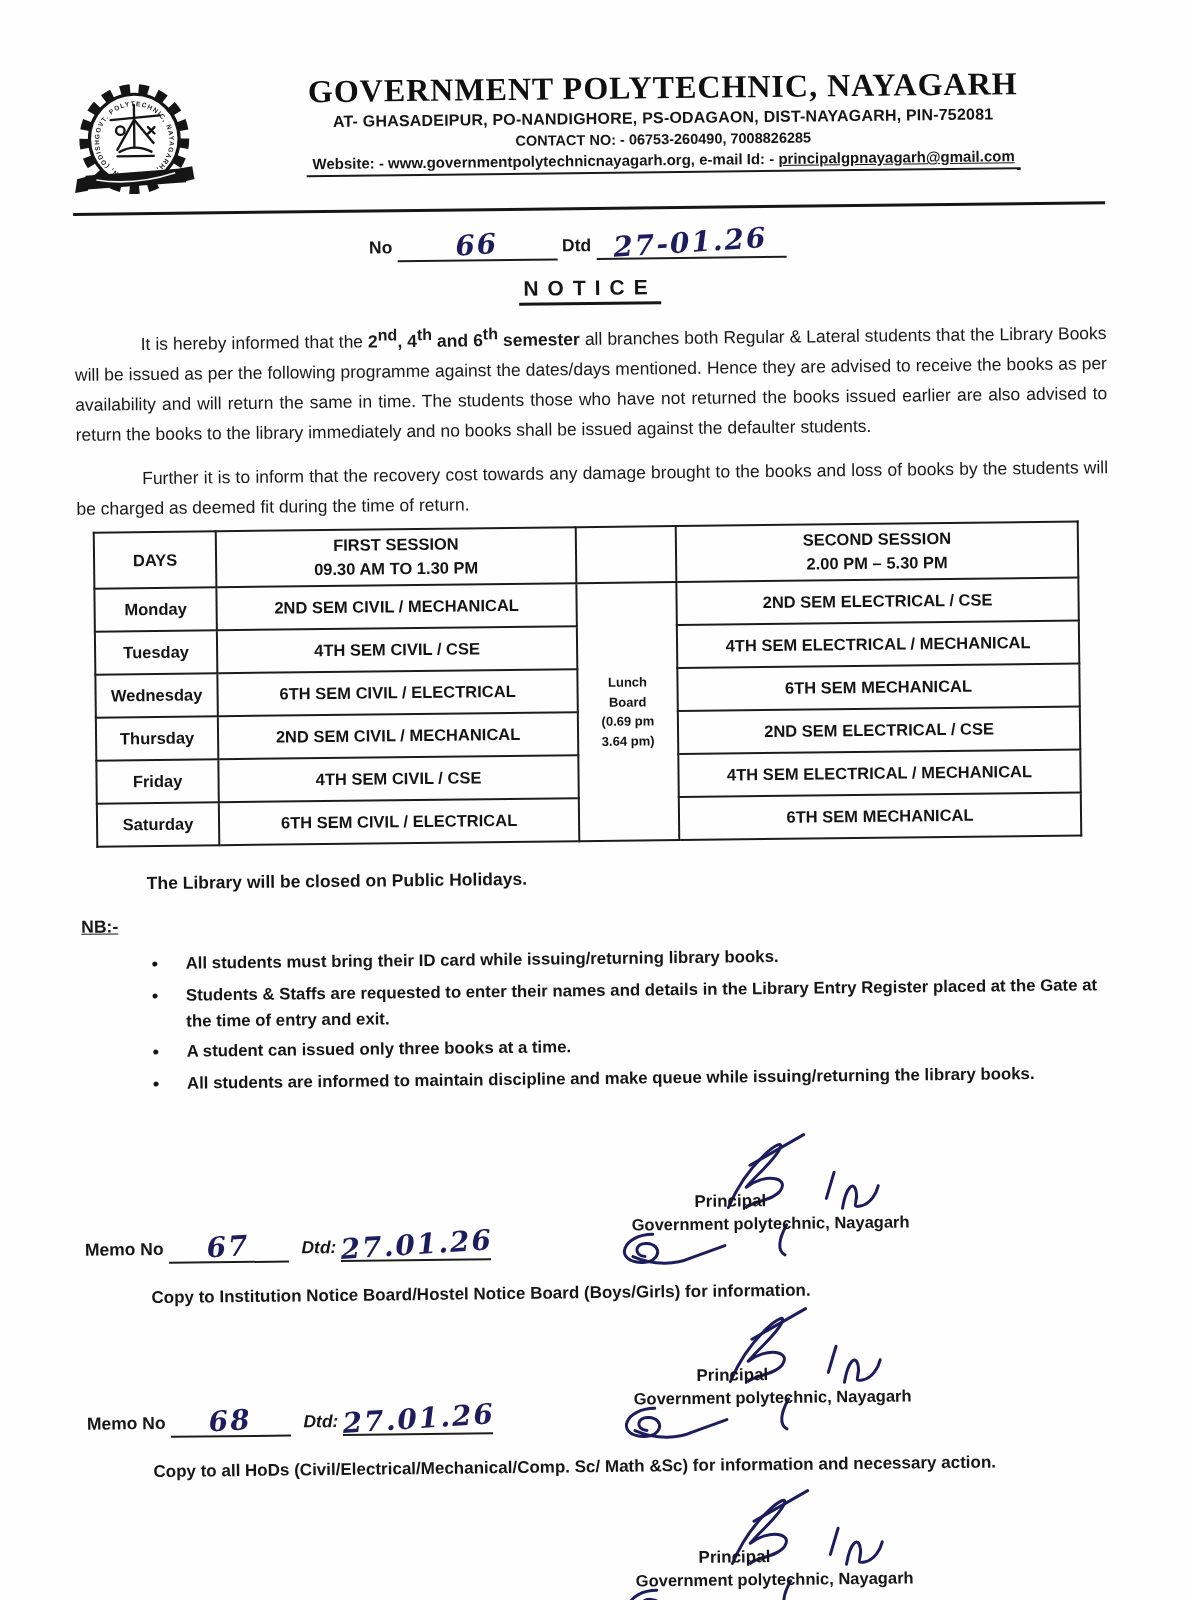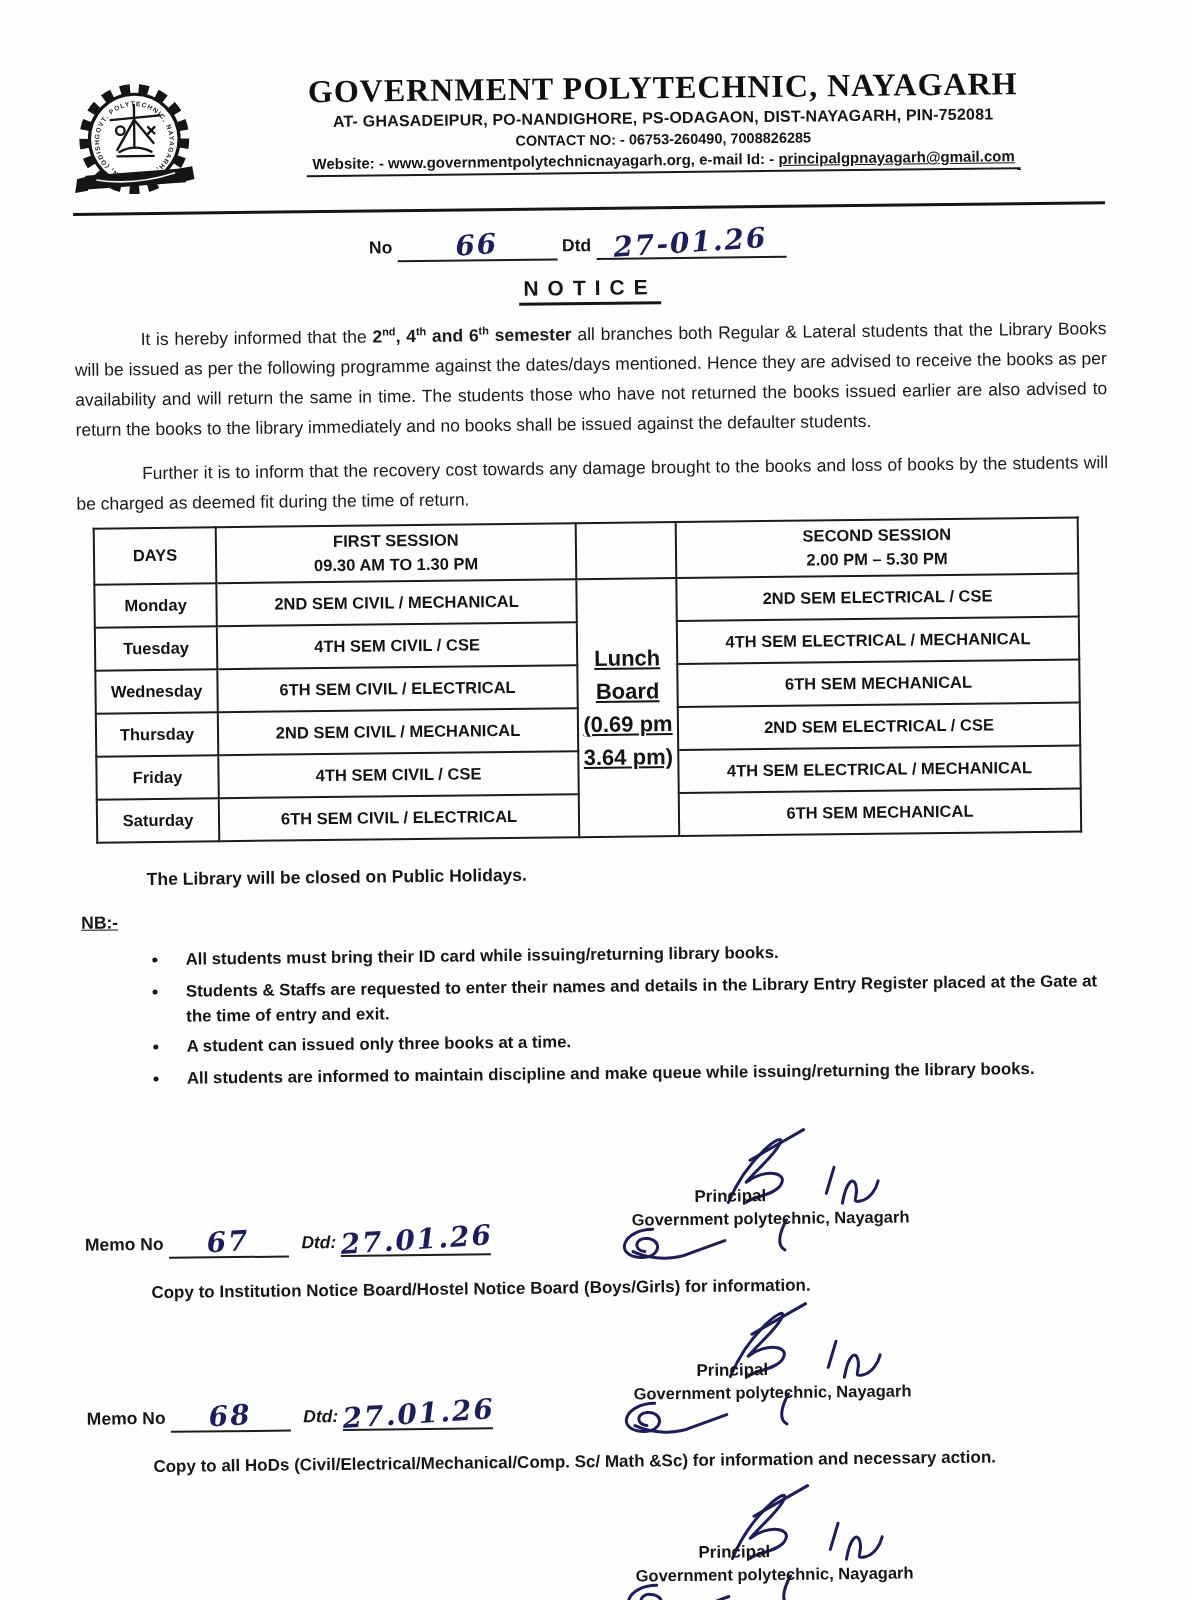--- a/index.html
+++ b/index.html
@@ -48,38 +48,38 @@
   
   .notice-wrap { text-align: center; margin-top: 16px; }
   .notice {
     display:inline-block; font-size: 21px; font-weight: bold; letter-spacing: 9px;
     border-bottom: 3px solid #161616; padding: 0 4px 2px 4px; margin: 0;
   }
 
   
   .para { font-size: 17.5px; line-height: 1.72; text-align: justify; margin: 14px 0 0 0; color:#191919; }
   .para.indent { text-indent: 66px; }
-  .para b sup { font-size: 11px; }
+  .para b sup { font-size: 16px; }
 
   
   table.sched {
     border-collapse: collapse; margin: 8px 0 0 16px; width: 986px;
     table-layout: fixed;
   }
   table.sched th, table.sched td {
     border: 2px solid #1c1c1c; text-align: center; vertical-align: middle;
     font-weight: bold; color: #141414; padding: 2px 4px;
   }
   table.sched th { height: 56px; font-size: 16.5px; }
   table.sched td { height: 43px; font-size: 16.5px; }
   .c-day { width: 122px; }
   .c-first { width: 360px; }
   .c-lunch { width: 100px; }
   th .l1, th .l2 { display: block; line-height: 1.45; }
-  td.lunch span { display: block; line-height: 1.5; font-size: 22px; text-decoration: underline; }
+  td.lunch span { display: block; line-height: 1.5; font-size: 13px; }
 
   
   .closing { font-weight: bold; font-size: 17.5px; margin: 26px 0 0 66px; }
   .nb-label { font-weight: bold; font-size: 17.5px; margin-top: 22px; text-decoration: underline; }
   .bullets { margin: 14px 0 0 70px; }
   .bullet-item { display: flex; font-weight: bold; font-size: 16.8px; line-height: 1.5; margin-top: 5px; max-width: 960px; }
   .bullet-item::before { content: "•"; width: 34px; flex: 0 0 34px; font-size: 18px; }
 
   
   .sig-block { position: relative; width: 340px; height: 124px; margin-left: auto; margin-right: 186px; }

